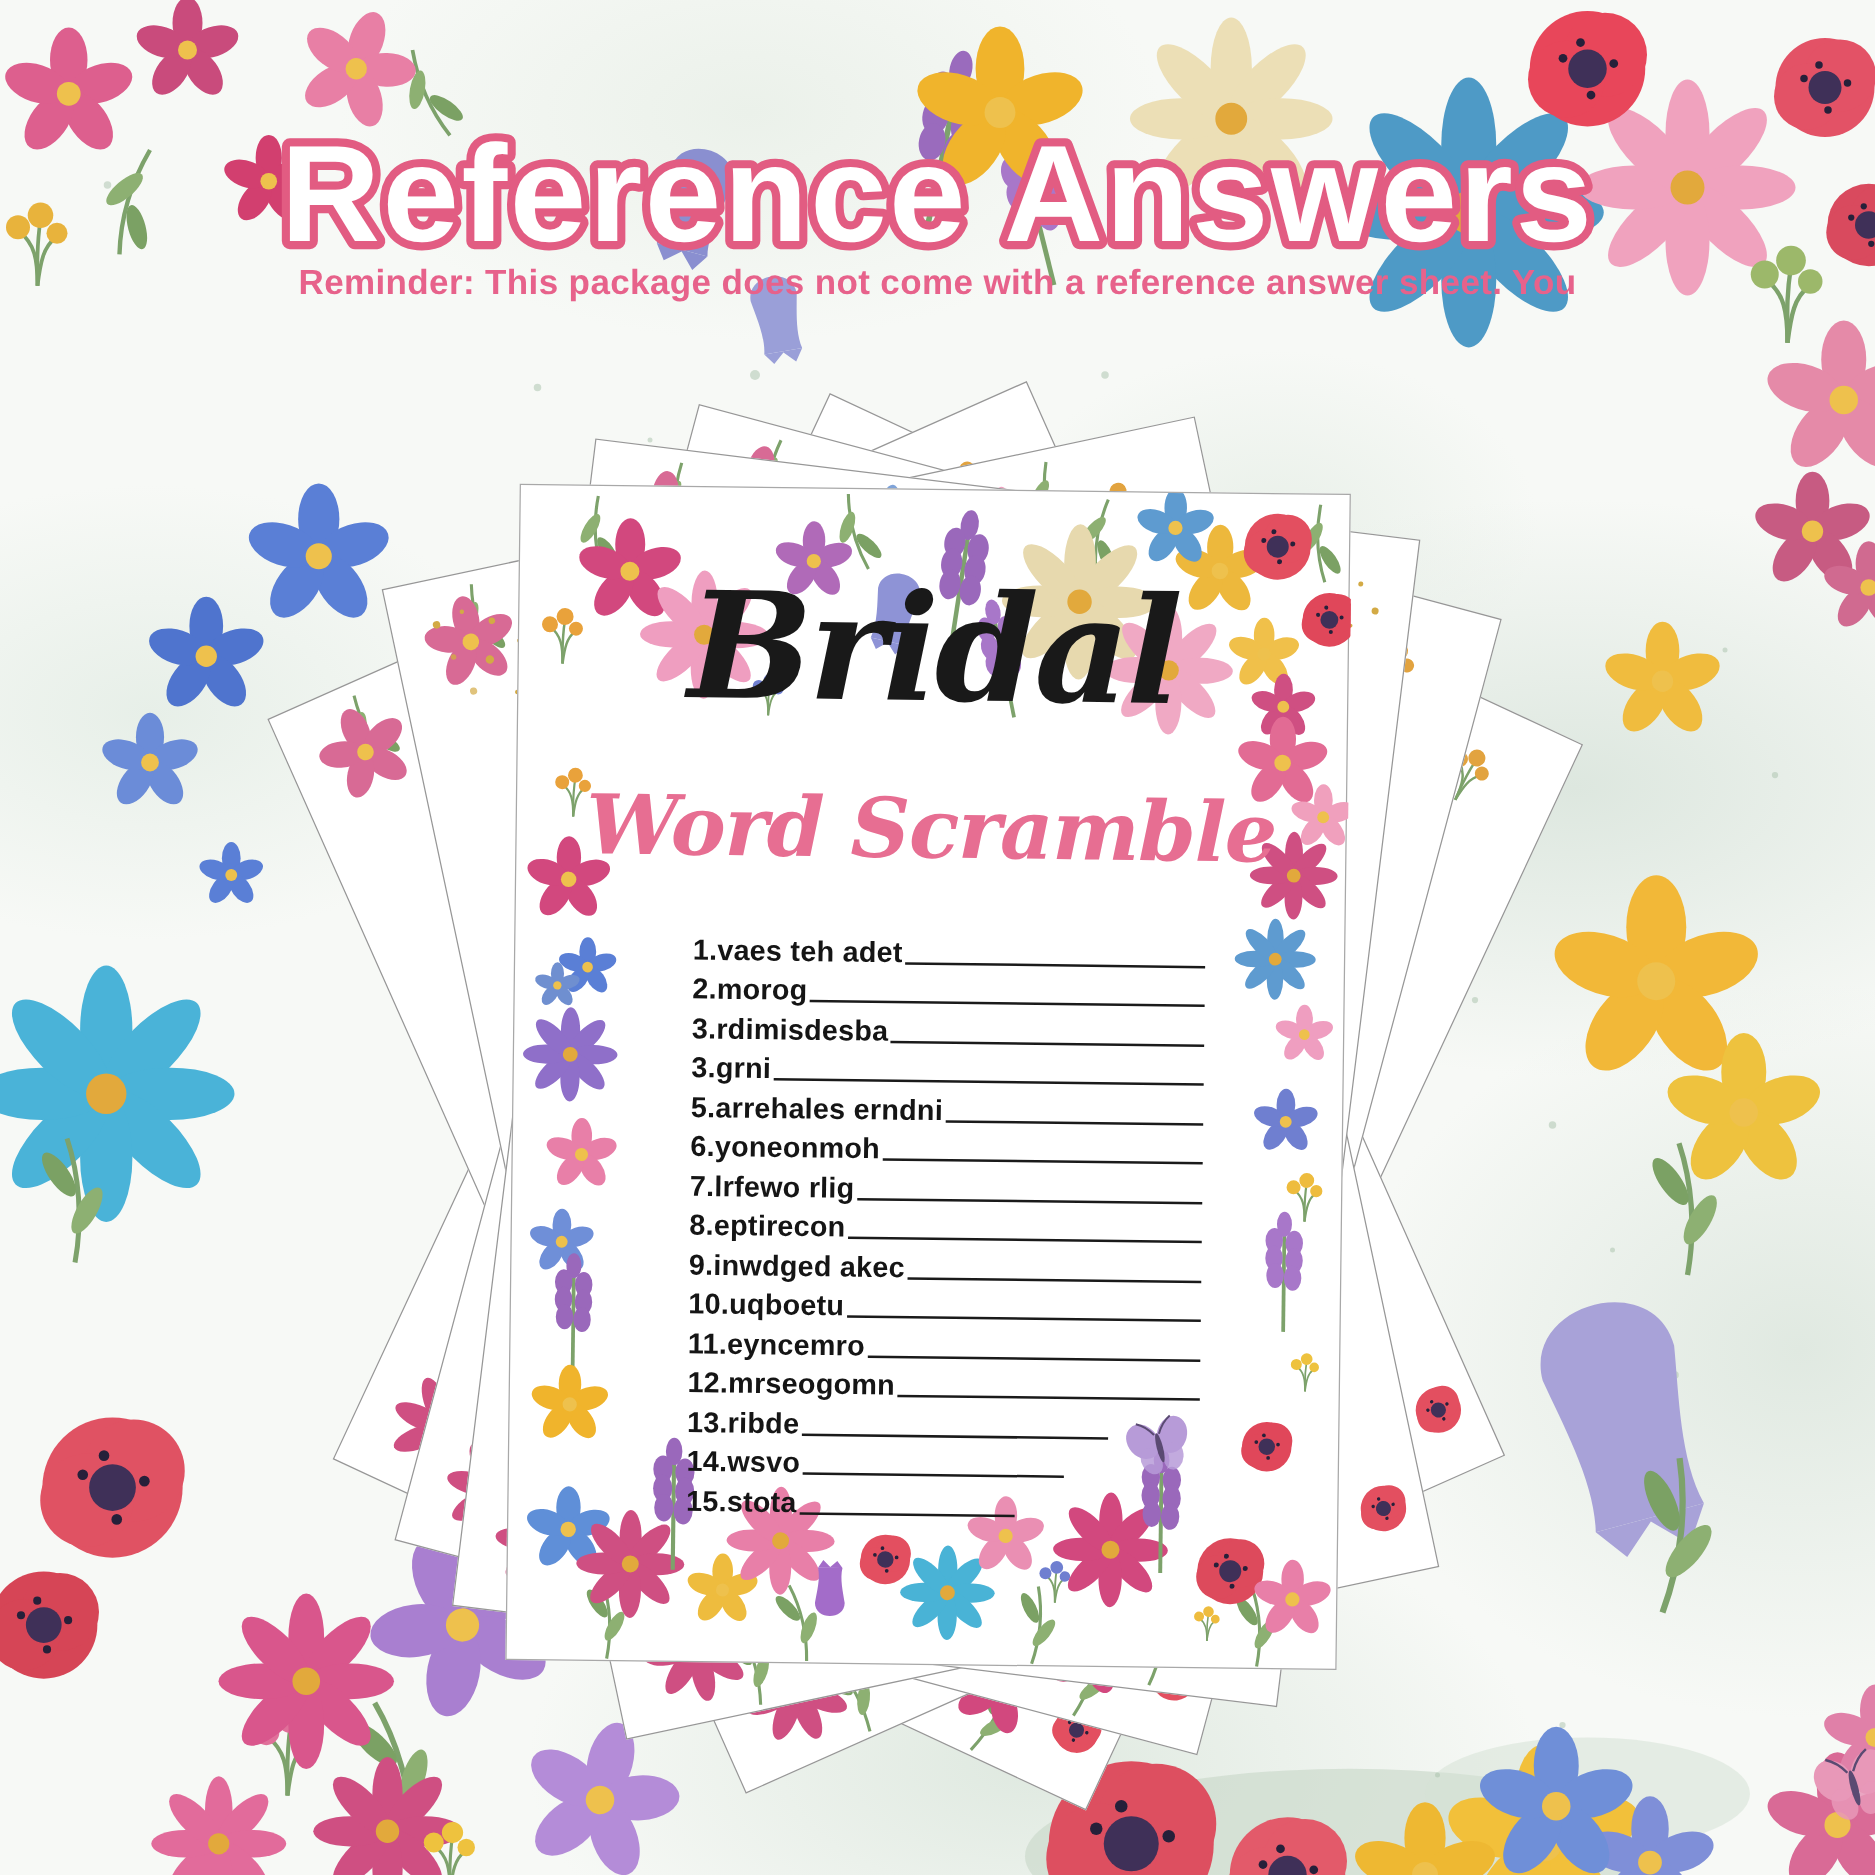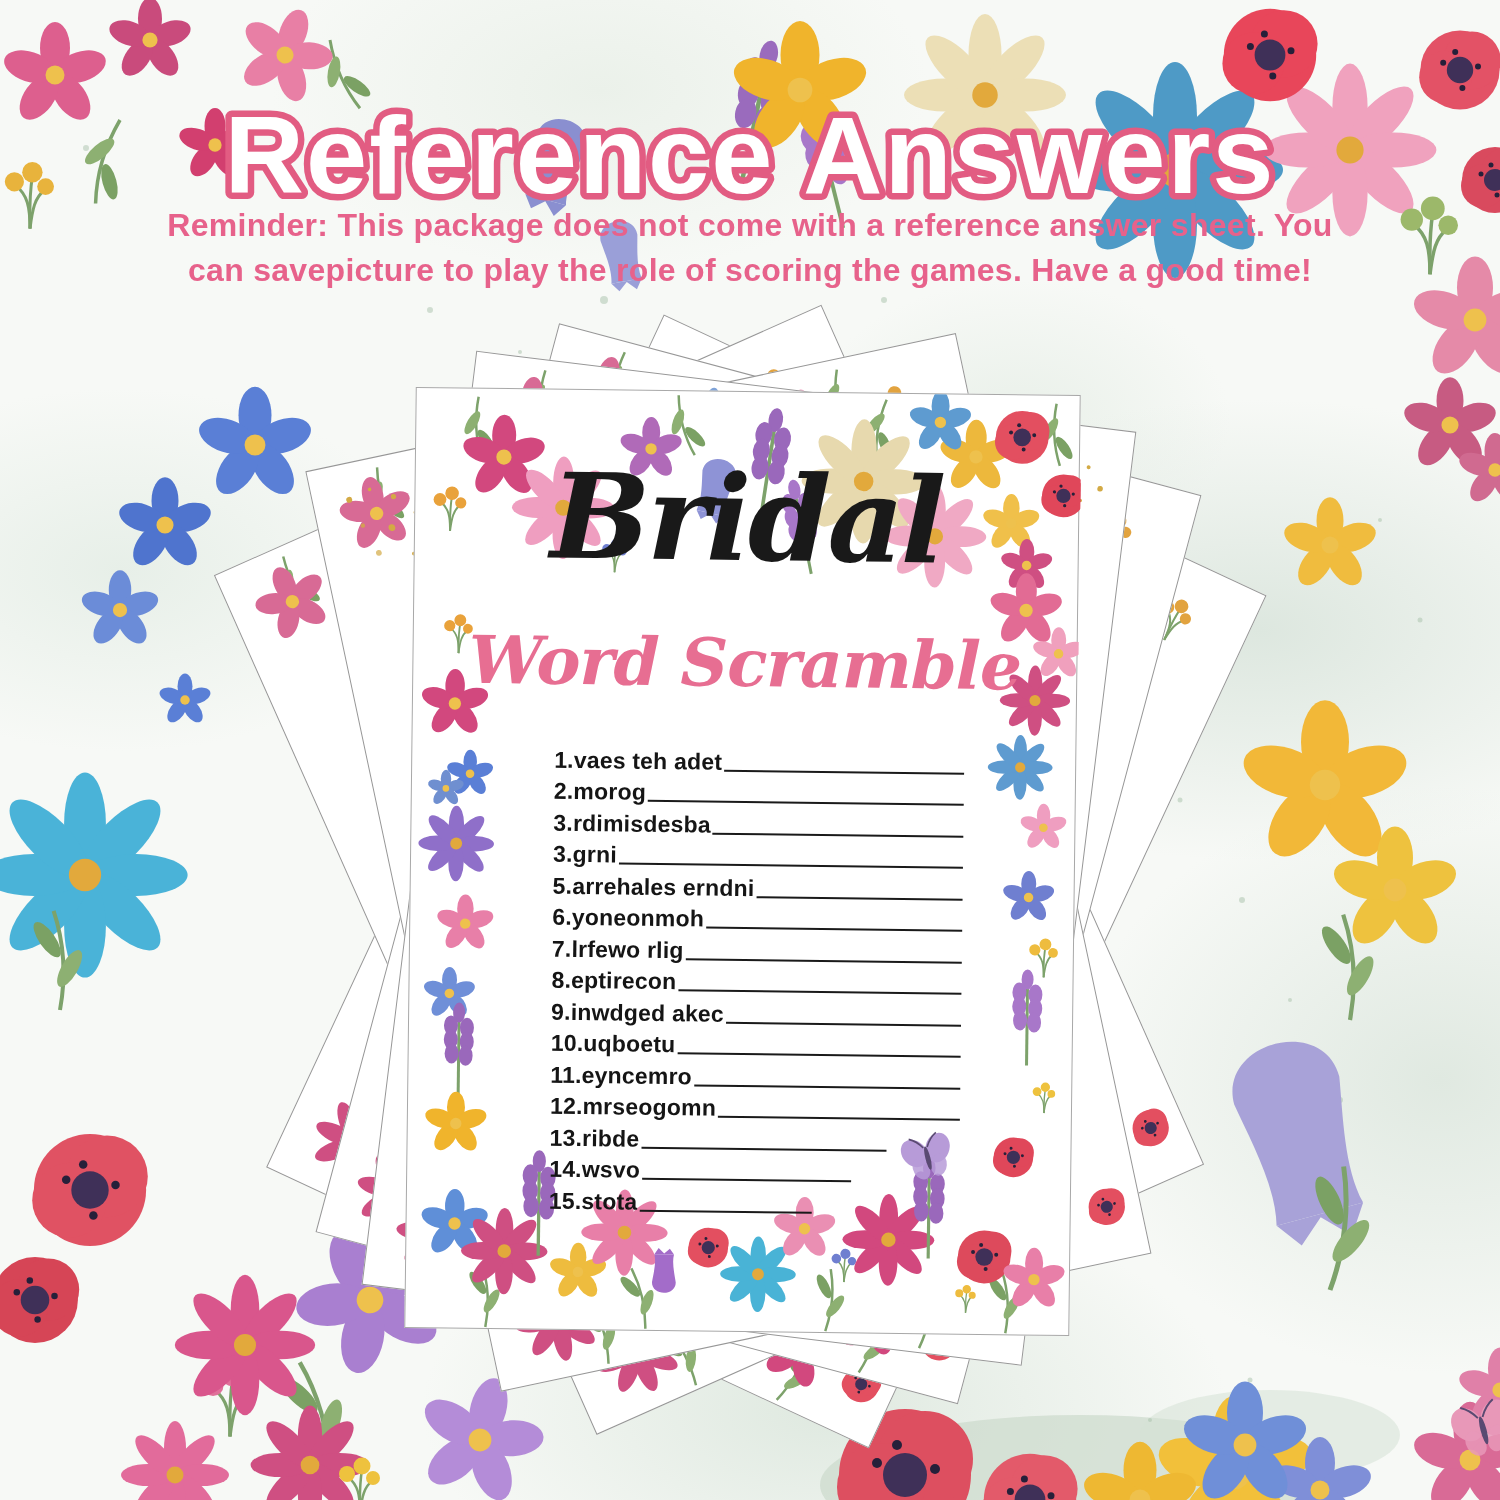--- a/index.html
+++ b/index.html
@@ -38,21 +38,21 @@
   .row{display:flex;align-items:flex-end;height:31.5px;}
   .row-text{font-weight:700;font-size:23px;color:#151515;letter-spacing:.2px;white-space:pre;}
   .row-line{flex:1;border-bottom:2.5px solid #1a1a1a;margin:0 0 4px 2px;}
   .r13 .row-line{margin-right:73px;}
   .r14 .row-line{margin-right:108px;}
   .r15 .row-line{margin-right:147px;}
   
   .title-svg{position:absolute;left:0;top:0;z-index:20;pointer-events:none;}
   .title-svg text{font-family:"Liberation Sans",sans-serif;}
   .reminder{position:absolute;left:0;top:203px;width:100%;z-index:20;text-align:center;
-    font-weight:700;font-size:32px;line-height:45px;color:#e7628b;letter-spacing:.3px;}
+    font-weight:700;font-size:28px;line-height:45px;color:#e7628b;letter-spacing:.3px;}
   .bg-flora{position:absolute;left:0;top:0;z-index:0;}
 </style>
 </head>
 <body>
 
 <div id="stage">
 
   <svg width="0" height="0" aria-hidden="true">
     <defs>
       <g id="f5">
@@ -452,16 +452,15 @@
     <span class="row-line"></span>
   </div>
       </div>
   </div>
 
   <svg class="title-svg" width="1500" height="300">
     <text x="750" y="193" text-anchor="middle" font-size="110" font-weight="bold" letter-spacing="2" fill="#ffffff" stroke="#e25c82" stroke-width="13" paint-order="stroke" stroke-linejoin="round">Reference Answers</text>
   </svg>
   <div class="reminder">
     <div>Reminder: This package does not come with a reference answer sheet. You</div>
-    <div>can savepicture to play the role of scoring the games. Have a good time!</div>
   </div>
 
 </div>
 
 </body></html>

